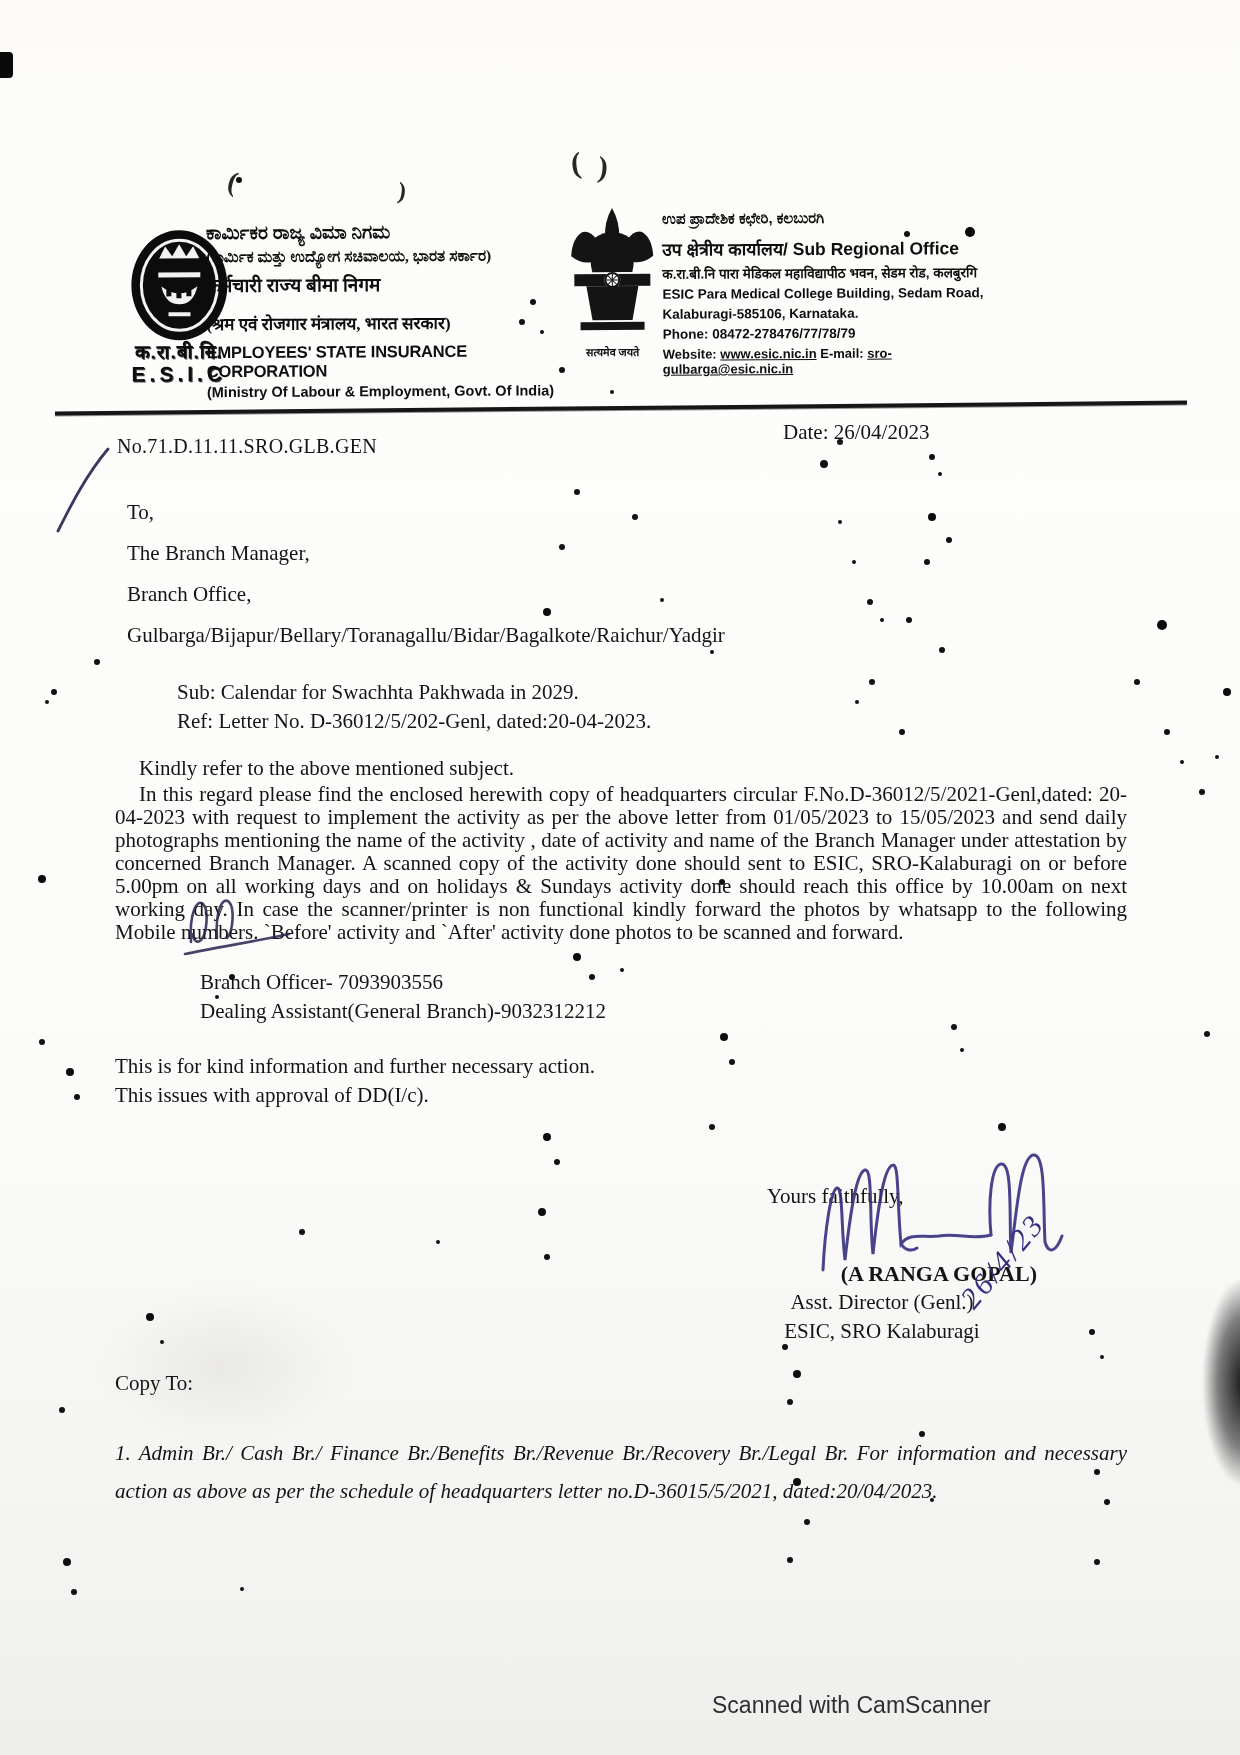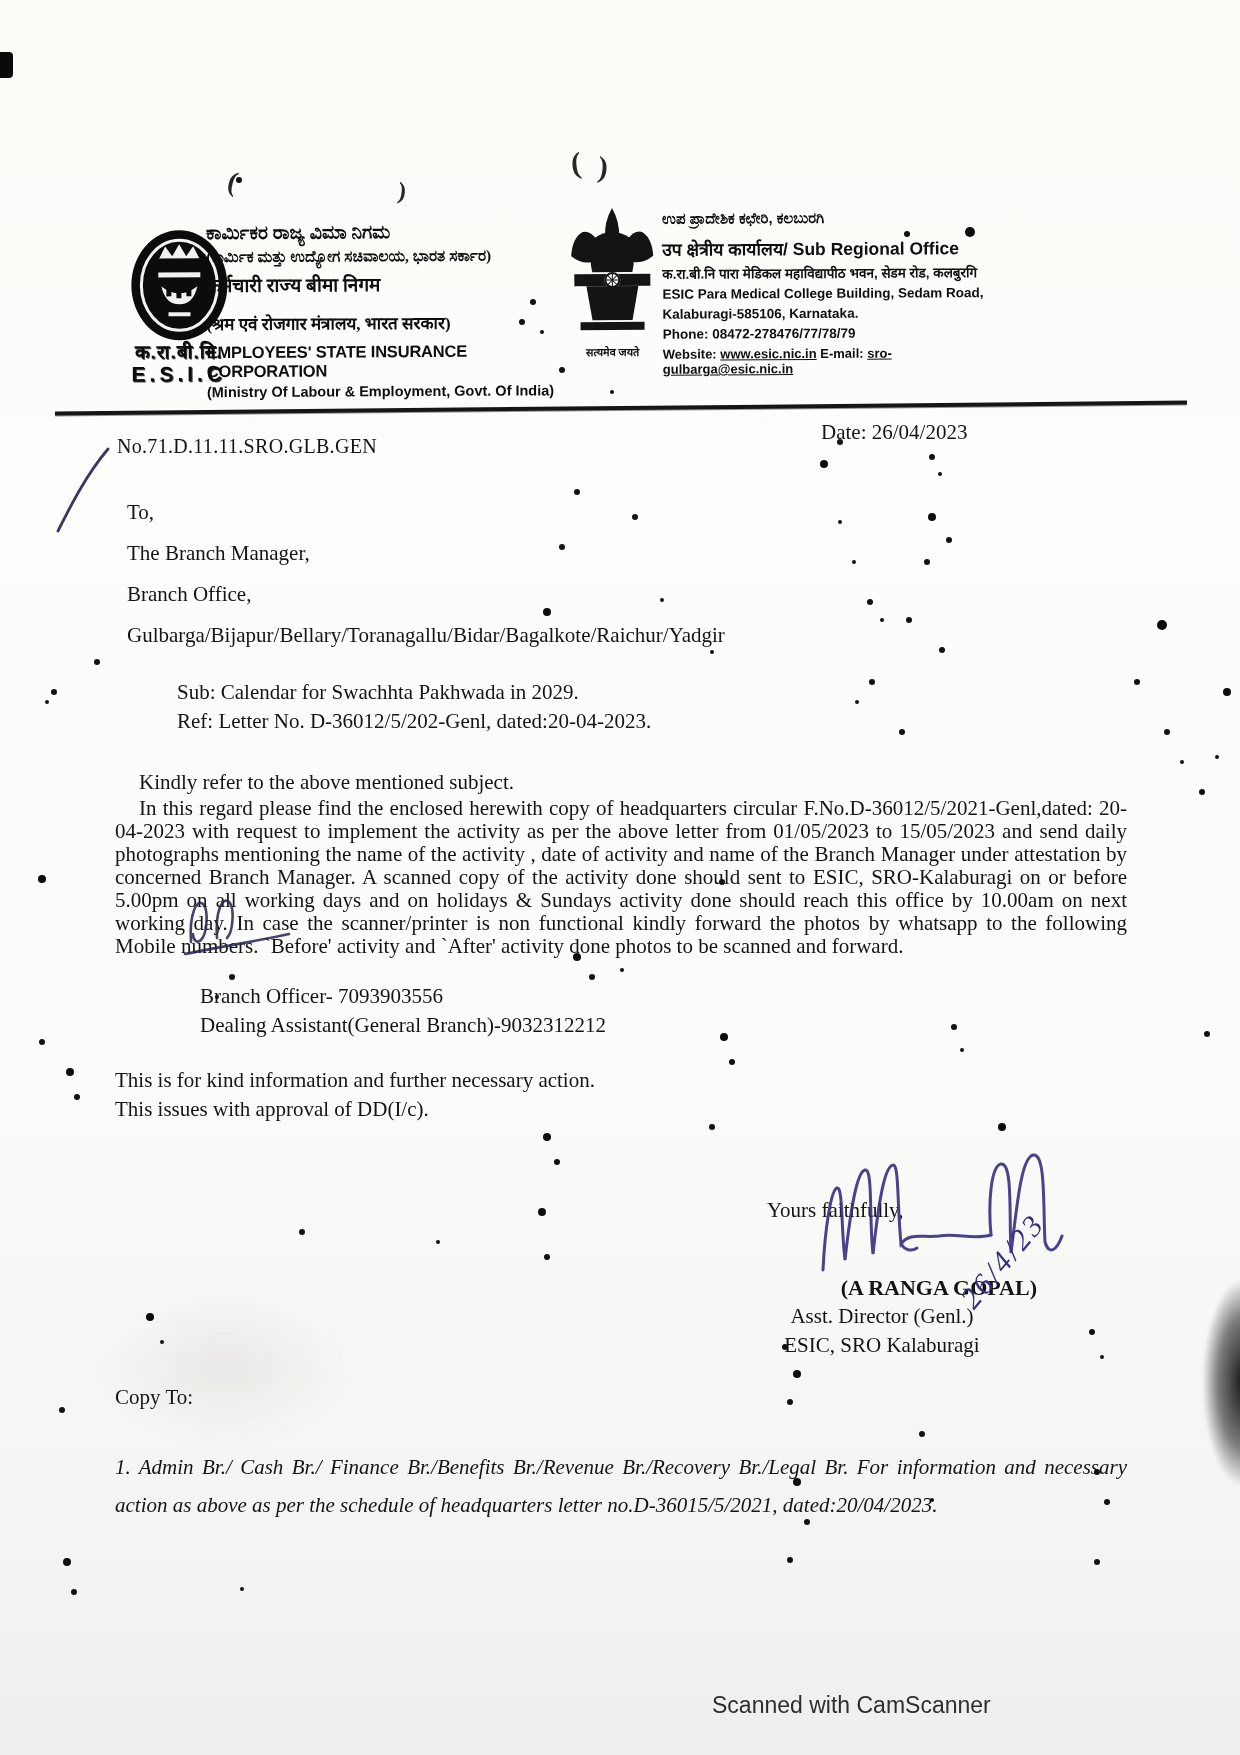--- a/index.html
+++ b/index.html
@@ -32,26 +32,26 @@
   .rb-a{font-size:13.5px;font-weight:bold;margin:0 0 5px 0;}
   .rb-p{font-size:13.5px;font-weight:bold;margin:0 0 5px 0;}
   .rb-w{font-size:13px;font-weight:bold;margin:0;}
   .rb-w .lnk{text-decoration:underline;}
   .rule{left:55px;top:406px;width:1132px;height:4px;background:#161616;transform:rotate(-0.55deg);
     box-shadow:0 1px 0 rgba(20,20,20,.45);}
   
   .letter{position:absolute;left:115px;top:432px;width:1012px;font-size:21px;line-height:29px;color:#141414;}
   .refdate{position:relative;height:26px;}
   .refno{position:absolute;left:2px;top:0;font-size:20px;letter-spacing:.3px;}
-  .ldate{position:absolute;left:706px;top:-14px;font-size:21px;}
+  .ldate{position:absolute;left:668px;top:-14px;font-size:21px;}
   .toblock{margin-top:40px;}
   .toblock div{margin:12px;}
   .subref{margin-top:28px;padding-left:62px;}
   .para{margin:0;}
-  .p1{margin-top:32px;text-indent:24px;}
+  .p1{margin-top:18px;text-indent:24px;}
   .p2{margin-top:0;text-align:justify;text-indent:24px;line-height:23px;}
   .contacts{margin-top:24px;padding-left:85px;}
   .closing{margin-top:26px;}
   .valediction{margin-top:72px;margin-left:652px;}
   .signatory{margin-top:48px;margin-left:612px;width:310px;text-align:center;}
   .sig-name{font-weight:bold;font-size:22px;text-align:right;}
   .copyto{margin-top:23px;}
   .copyitem{margin-top:36px;text-align:justify;line-height:38px;font-style:italic;}
   .signature-svg{position:absolute;left:690px;top:700px;width:300px;height:150px;}
   .hand-date{position:absolute;left:862px;top:852px;font-size:30px;font-style:italic;color:#35307f;

